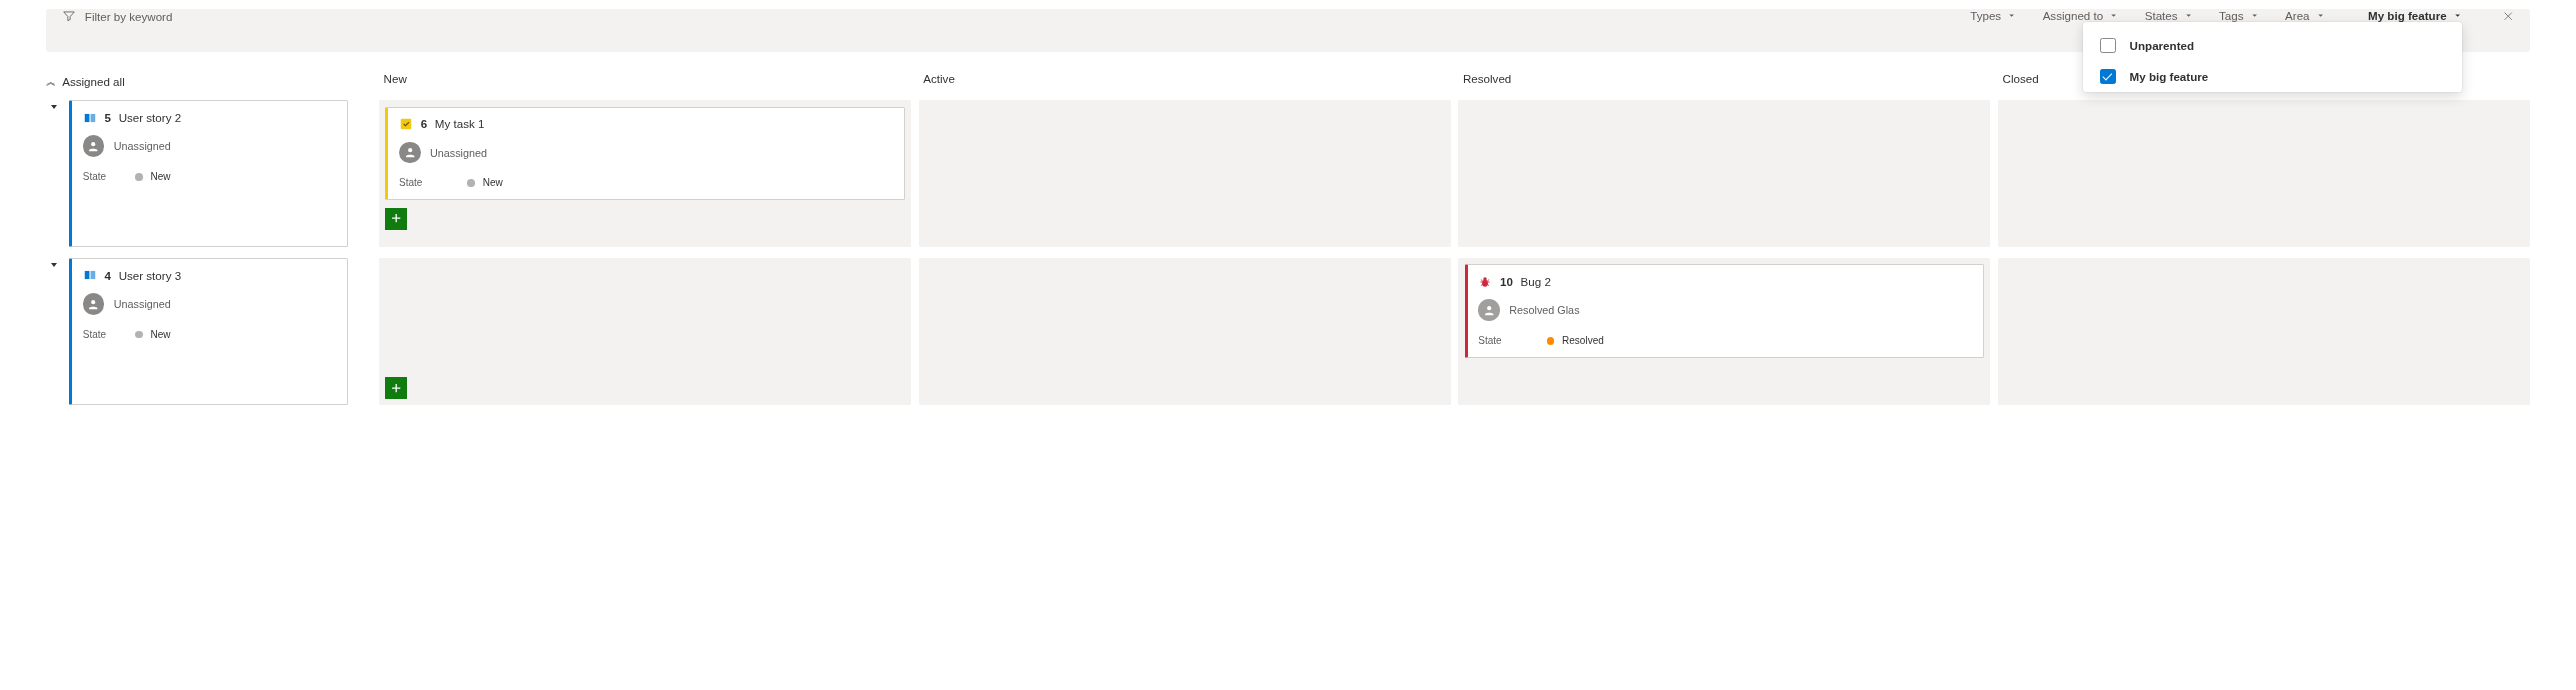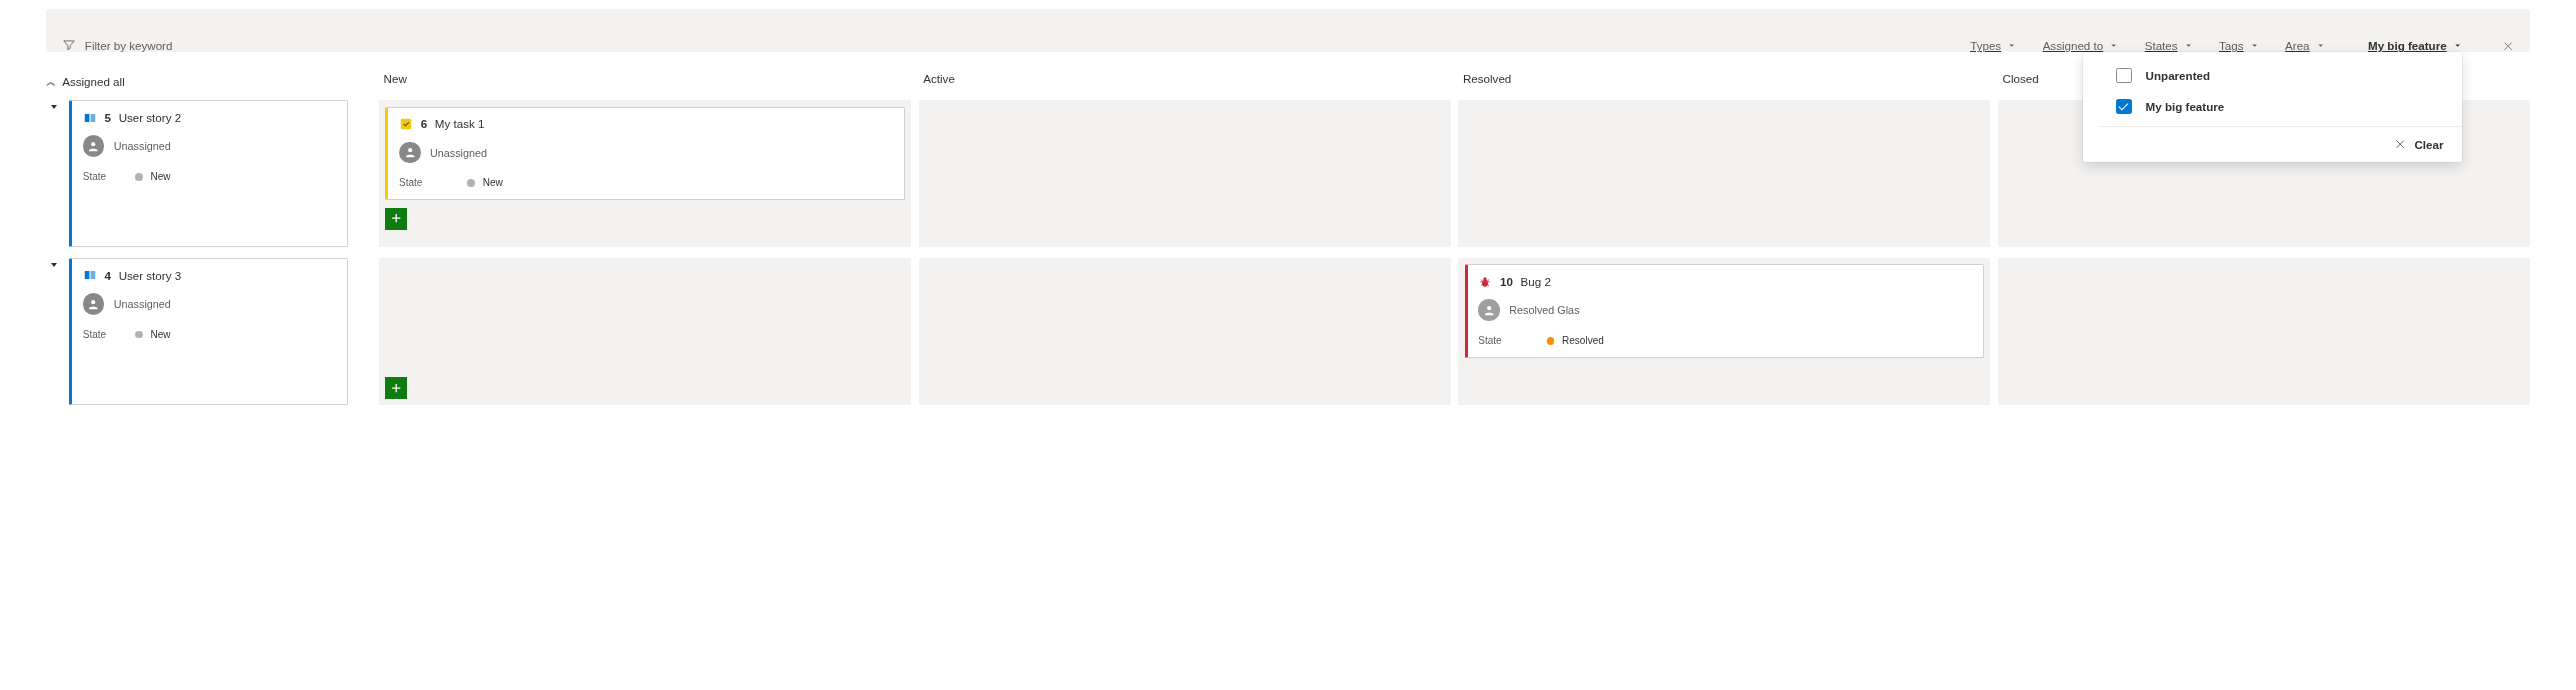--- a/index.html
+++ b/index.html
@@ -8,21 +8,21 @@
     font-size: 10.8px;
     color: #323130;
     background: #fff;
     width: 2576px;
     padding: 0 46px;
   }
 
   
   .filter-bar {
     display: flex;
-    align-items: flex-end;
+    align-items: flex-start;
     height: 43px;
     background: #f3f2f1;
     border-radius: 3.1px;
     margin-top: 9.3px;
     padding: 0 15.5px;
     position: relative;
   }
   .filter-left {
     display: flex;
     align-items: center;
@@ -36,21 +36,20 @@
     font-size: 11.6px;
     color: #605e5c;
     width: 310px;
   }
   .filter-left input::placeholder { color: #605e5c; }
   .filter-right {
     margin-left: auto;
     display: flex;
     align-items: center;
     gap: 26px;
-    text-decoration: underline;
   }
   .filter-chip {
     display: flex;
     align-items: center;
     gap: 6.2px;
     color: #605e5c;
     cursor: pointer;
     font-size: 11.6px;
   }
   .filter-chip.active { color: #323130; font-weight: 600; }
@@ -62,21 +61,20 @@
   .dropdown {
     position: absolute;
     top: 100%;
     right: 0;
     width: 379px;
     background: #fff;
     border-radius: 3.1px;
     box-shadow: 0 4.6px 12.4px rgba(0,0,0,0.14), 0 0 0 0.8px rgba(0,0,0,0.05);
     z-index: 50;
     padding-top: 7.7px;
-    padding-left: 16px;
   }
   .dd-option {
     display: flex;
     align-items: center;
     gap: 14px;
     padding: 7.7px 17px;
     font-size: 11.6px;
     cursor: pointer;
   }
   .dd-option .cb {
@@ -300,28 +298,20 @@
         </svg>
 
       <div class="dropdown">
         <div class="dd-option">
           <span class="cb"></span>
           <span>Unparented</span>
         </div>
         <div class="dd-option">
           <span class="cb checked"></span>
           <span>My big feature</span>
-        </div>
-        <div class="dd-footer">
-          <div class="dd-clear">
-            <svg width="12.4" height="12.4" viewBox="0 0 24 24" fill="none" stroke="#323130" stroke-width="1.5">
-                <path d="M5 5l14 14M19 5L5 19"></path>
-              </svg>
-            <span>Clear</span>
-          </div>
         </div>
       </div>
     </div>
     <svg class="close-x" viewBox="0 0 24 24" fill="none">
         <path d="M5 5l14 14M19 5L5 19"></path>
       </svg>
   </div>
 </div>
 
 <div class="board">

